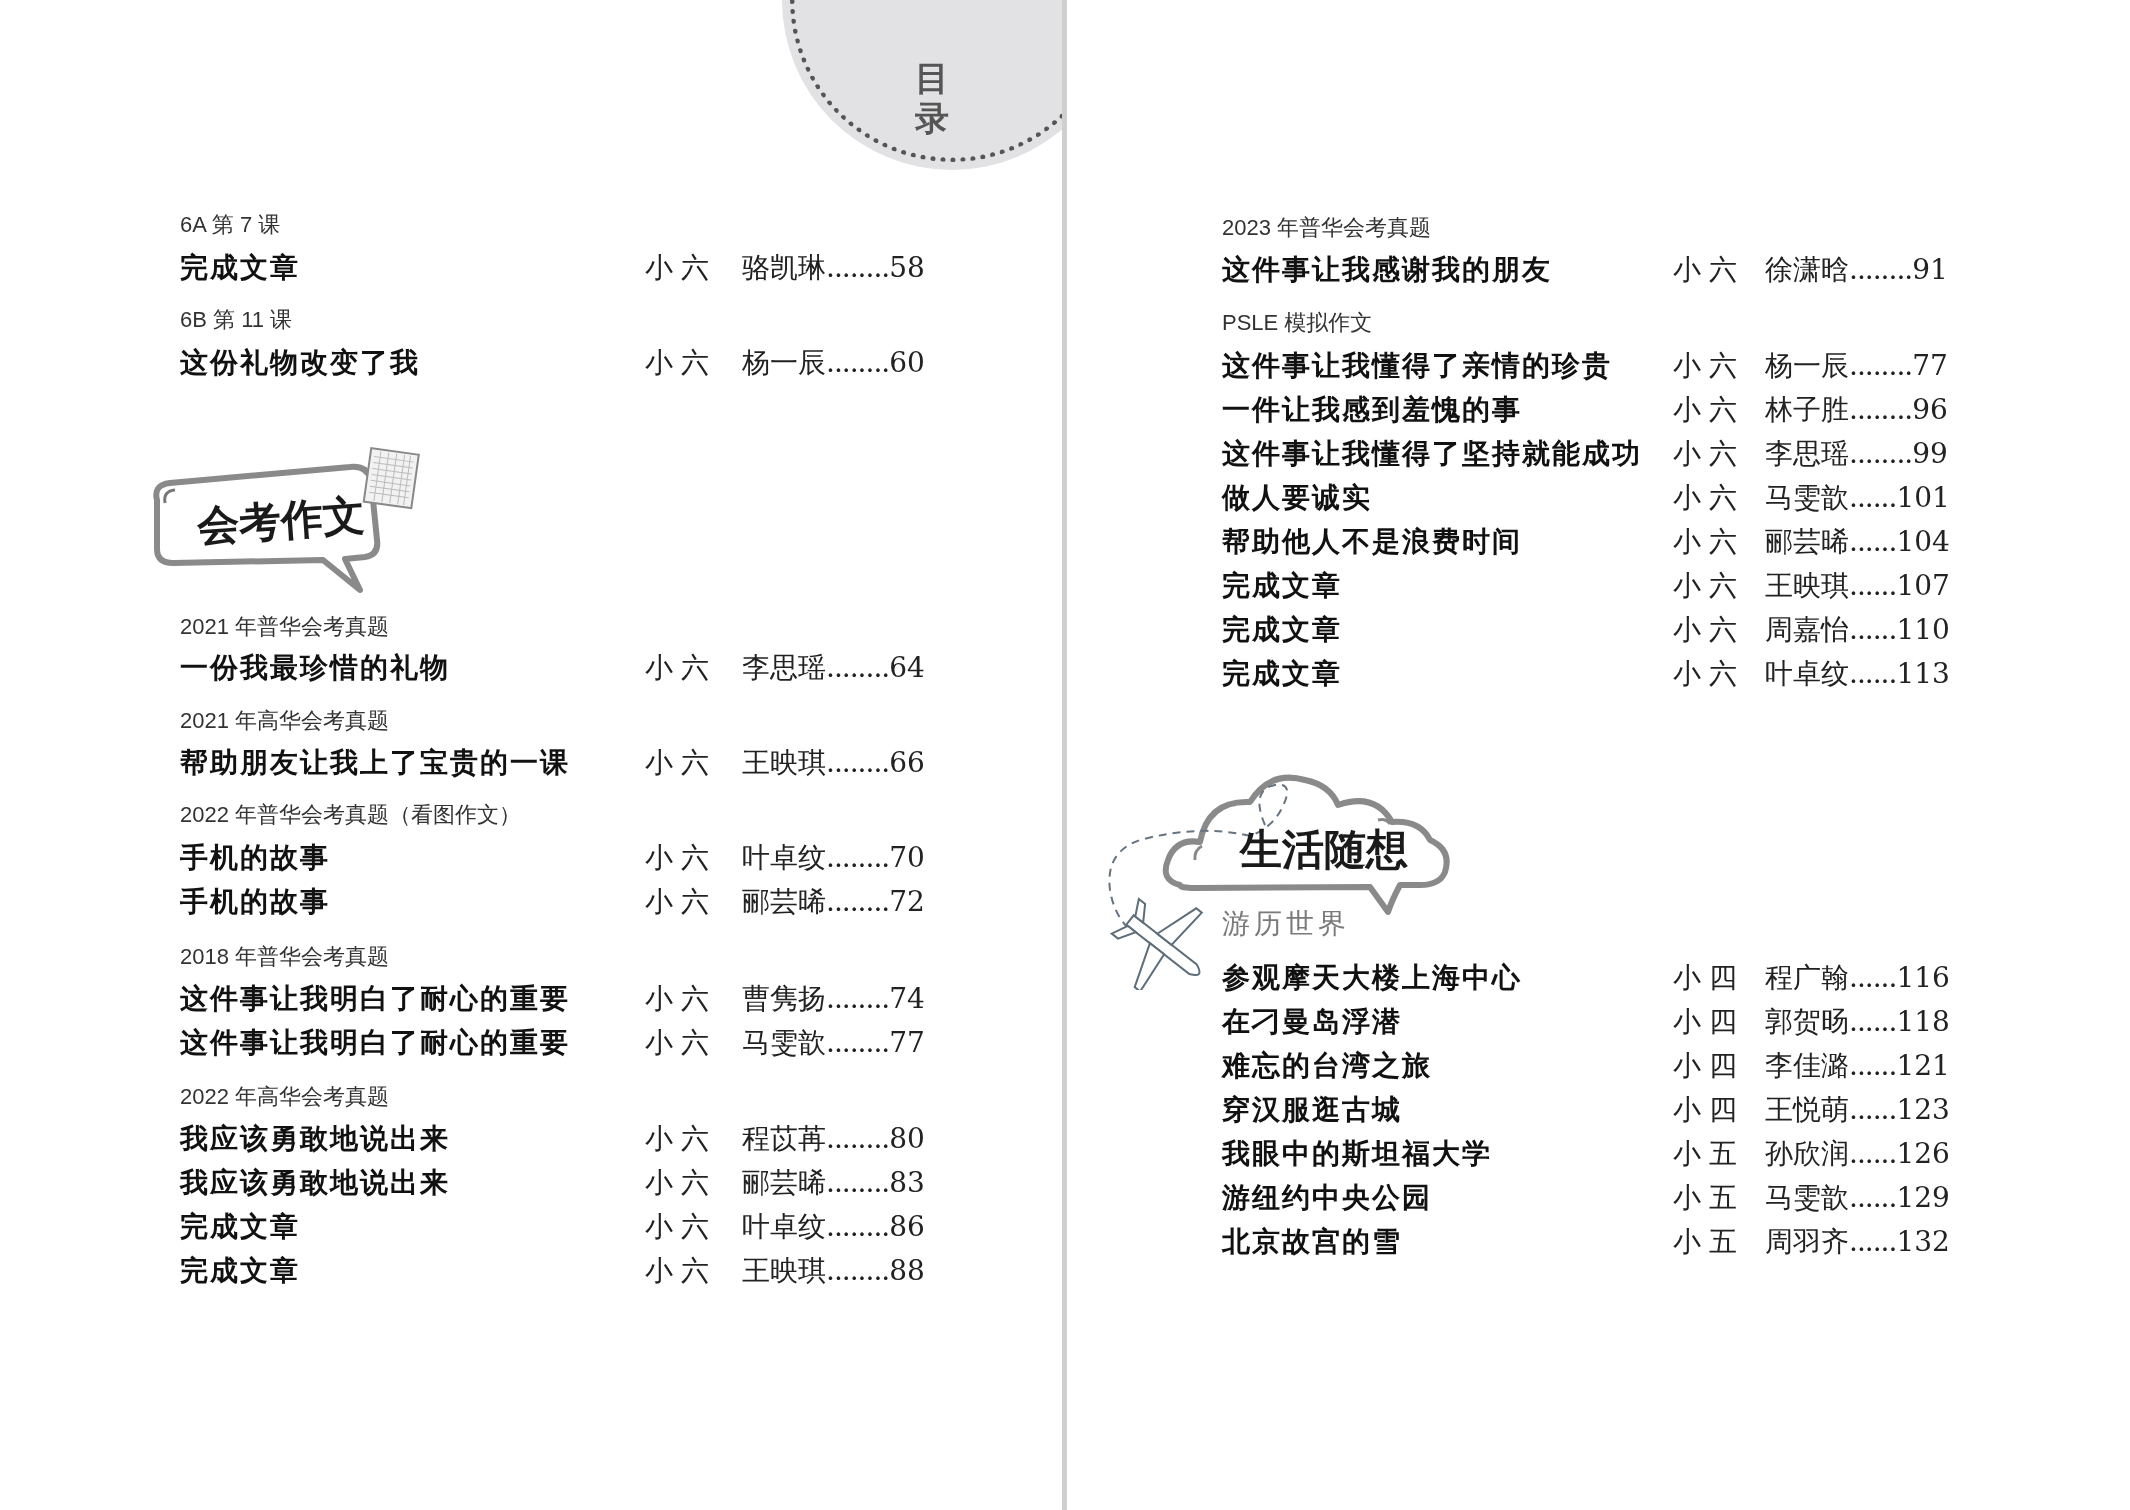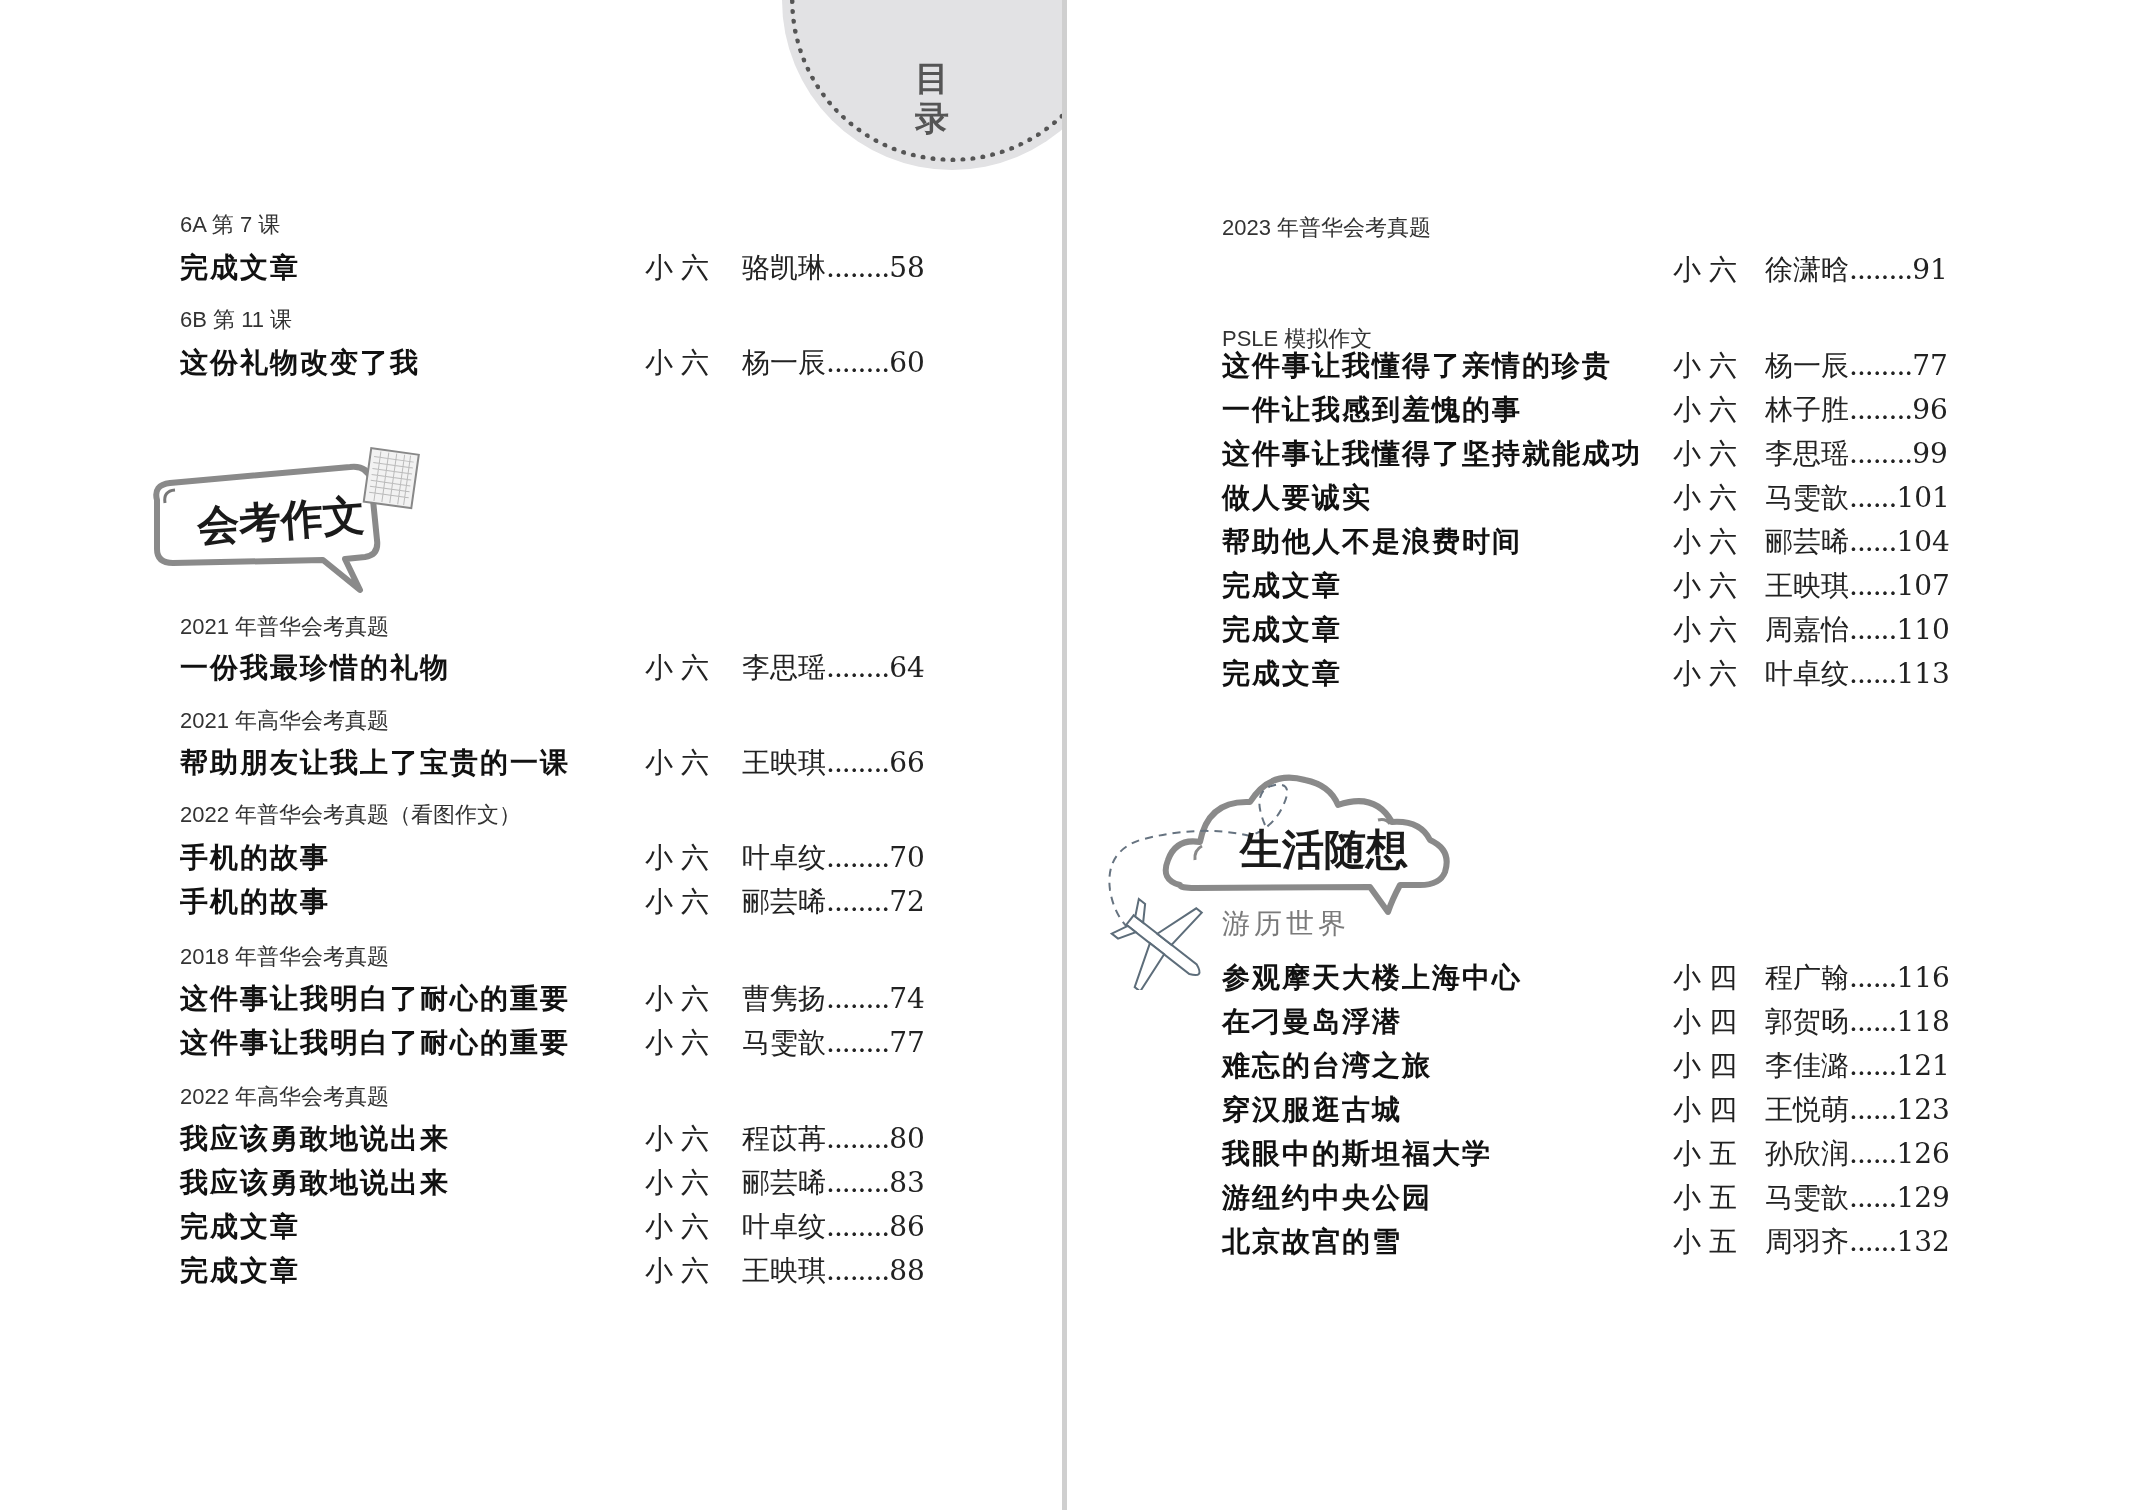--- a/index.html
+++ b/index.html
@@ -143,25 +143,26 @@
   <div class="entry" style="top:1251px">
     <span class="title">完成文章</span>
     <span class="grade">小六</span>
     <span class="author"><span>王映琪</span><span class="dots">........</span><span class="page-num">88</span></span>
   </div>
 </div>
 
 <div class="col col-right">
   <div class="heading" style="top:213px">2023 年普华会考真题</div>
   <div class="entry" style="top:250px">
+    <span class="title">这件事让我感谢我的朋友</span>
     <span class="grade">小六</span>
     <span class="author"><span>徐潇晗</span><span class="dots">........</span><span class="page-num">91</span></span>
   </div>
 
-  <div class="heading" style="top:324px">PSLE 模拟作文</div>
+  <div class="heading" style="top:308px">PSLE 模拟作文</div>
   <div class="entry" style="top:346px">
     <span class="title">这件事让我懂得了亲情的珍贵</span>
     <span class="grade">小六</span>
     <span class="author"><span>杨一辰</span><span class="dots">........</span><span class="page-num">77</span></span>
   </div>
   <div class="entry" style="top:390px">
     <span class="title">一件让我感到羞愧的事</span>
     <span class="grade">小六</span>
     <span class="author"><span>林子胜</span><span class="dots">........</span><span class="page-num">96</span></span>
   </div>

